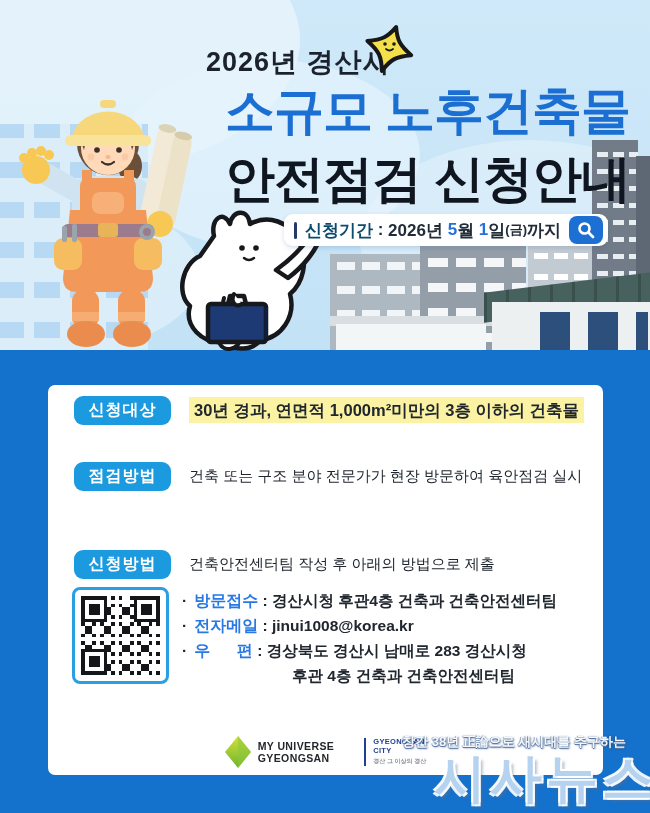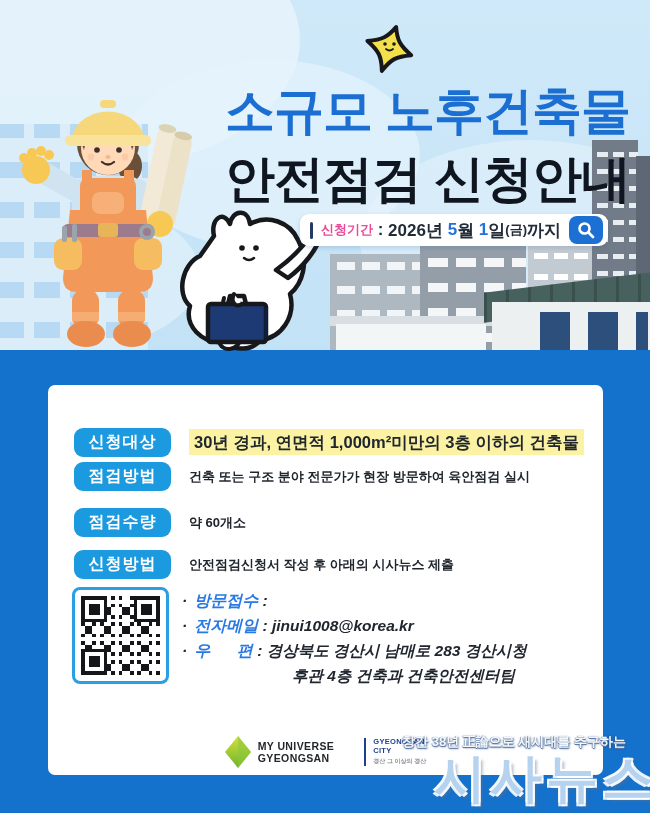--- a/index.html
+++ b/index.html
@@ -53,52 +53,52 @@
   .star{ position:absolute; left:358px; top:24px; width:62px; height:64px; z-index:4;}
   .title1{ position:absolute; right:20px; top:78px; z-index:4; white-space:nowrap;
     font-size:50px; font-weight:900; color:#1c6fd2; letter-spacing:-1px;}
   .title2{ position:absolute; right:20px; top:146px; z-index:4; white-space:nowrap;
     font-size:50px; font-weight:900; color:#10161f; letter-spacing:-1px;}
 
   .period{ position:absolute; right:42px; top:214px; z-index:4; height:32px;
     background:#fff; border-radius:9px; display:flex; align-items:center;
     padding:0 5px 0 10px; box-shadow:0 2px 5px rgba(40,80,140,.18); white-space:pre;}
   .pbar{ width:3px; height:17px; background:#253a66; margin-right:8px; border-radius:2px;}
-  .plabel{ color:#ec4899; font-weight:800; font-size:13px; }
+  .plabel{ color:#0c4a6e; font-weight:800; font-size:17px; }
   .pdark{ color:#222b38; font-weight:700; font-size:17px; }
   .pblue{ color:#2471d9; font-weight:800; font-size:17px; }
   .psmall{ color:#222b38; font-weight:700; font-size:13px; }
   .search-btn{ width:34px; height:28px; background:#1c6fd3; border-radius:8px;
     display:flex; align-items:center; justify-content:center; margin-left:8px; border:none; cursor:pointer;}
 
   
   .worker{ position:absolute; left:10px; top:78px; width:200px; height:276px; z-index:3;}
   .mascot{ position:absolute; left:150px; top:198px; width:196px; height:158px; z-index:3;}
 
   
   .blue{ position:absolute; left:0; top:350px; width:650px; height:463px; background:#1471cc; z-index:1;}
   .card{ position:absolute; left:48px; top:385px; width:555px; height:390px;
     background:#fff; border-radius:7px; z-index:2;}
 
   .row{ position:absolute; left:74px; display:flex; align-items:center; gap:18px; z-index:3;}
-  .r1{ top:428px;} .r2{ top:462px;} .r3{ top:508px;} .r4{ top:550px;}
+  .r1{ top:396px;} .r2{ top:462px;} .r3{ top:508px;} .r4{ top:550px;}
   .badge{ min-width:97px; height:29px; background:#1b9ae0; color:#fff; border-radius:9px;
     display:flex; align-items:center; justify-content:center;
     font-size:16px; font-weight:800; letter-spacing:1px; white-space:nowrap;}
-  .rtext{ font-size:13px; font-weight:700; color:#20262e; white-space:nowrap;}
+  .rtext{ font-size:15px; font-weight:400; color:#20262e; white-space:nowrap;}
   .r1 .rtext{ font-size:16.5px; font-weight:800;}
   .hl{ background:#fbf3a3; padding:4px 5px;}
 
   .qr{ position:absolute; left:72px; top:587px; width:97px; height:97px; z-index:3;
     border:3px solid #2b9fe3; border-radius:8px; background:#fff; padding:6px;}
   .qr-grid{ width:100%; height:100%; display:grid;
     grid-template-columns:repeat(21,1fr); grid-template-rows:repeat(21,1fr);}
   .qr-grid div{ background:#14161a; }
 
-  .contacts{ position:absolute; left:182px; top:588px; z-index:3;font-style:italic; }
+  .contacts{ position:absolute; left:182px; top:588px; z-index:3; }
   .cline{ display:flex; line-height:25px; font-size:15.5px; color:#20262e; white-space:pre;}
   .cline::before{ content:"·"; font-weight:900; margin-right:7px; color:#20262e;}
   .cline.cont::before{ content:""; margin-right:0;}
   .cline.cont{ padding-left:110px; }
   .clabel{ color:#2979e4; font-weight:800; font-size:16px;}
   .csep{ font-weight:700; }
   .cval{ font-weight:600; }
 
   .notice{ position:absolute; left:48px; top:700px; width:555px; text-align:center; z-index:3;
     color:#ee3a28; font-weight:800; font-size:15.5px; white-space:nowrap;}
@@ -212,20 +212,21 @@
       <rect x="58" y="106" width="58" height="38" rx="3" fill="#1d3a74"></rect>
       <path d="M78,106 L80,98 L94,98 L96,106" fill="none"></path>
       <path d="M84,96 C80,104 86,110 92,106" fill="#ffffff" stroke-width="4"></path>
     </g>
     <circle cx="92" cy="50" r="2.8" fill="#17181b"></circle>
     <circle cx="106" cy="50" r="2.8" fill="#17181b"></circle>
     <path d="M94,60 Q99,64 104,60" stroke="#17181b" stroke-width="2.5" fill="none" stroke-linecap="round"></path>
     <line x1="116" y1="110" x2="116" y2="140" stroke="#0e1f46" stroke-width="3"></line>
   </svg>
 
+  <div class="eyebrow">2026년 경산시</div>
   <svg class="star" viewBox="0 0 62 64">
     <path d="M31,2 C36,14 40,18 54,24 C40,30 36,34 31,48 C26,34 22,30 8,24 C22,18 26,14 31,2 Z" transform="rotate(18 31 25)" fill="#f4e04a" stroke="#17181b" stroke-width="4" stroke-linejoin="round"></path>
     <circle cx="27" cy="20" r="1.8" fill="#17181b"></circle>
     <circle cx="36" cy="20" r="1.8" fill="#17181b"></circle>
     <path d="M28,25 Q31.5,28 35,25" stroke="#17181b" stroke-width="1.8" fill="none" stroke-linecap="round"></path>
   </svg>
   <div class="title1">소규모 노후건축물</div>
   <div class="title2">안전점검 신청안내</div>
 
   <div class="period">
@@ -248,27 +249,23 @@
   </div>
 
   <div class="row r1">
     <div class="badge">신청대상</div>
     <div class="rtext"><span class="hl">30년 경과, 연면적 1,000m²미만의 3층 이하의 건축물</span></div>
   </div>
   <div class="row r2">
     <div class="badge">점검방법</div>
     <div class="rtext">건축 또는 구조 분야 전문가가 현장 방문하여 육안점검 실시</div>
   </div>
-  <div class="row r3">
-    <div class="badge">점검수량</div>
-    <div class="rtext">약 60개소</div>
-  </div>
   <div class="row r4">
     <div class="badge">신청방법</div>
-    <div class="rtext">안전점검신청서 작성 후 아래의 시사뉴스 제출</div>
+    <div class="rtext">건축안전센터팀 작성 후 아래의 방법으로 제출</div>
   </div>
 
   <div class="qr">
     <div class="qr-grid" id="qr-grid">
         <div style="grid-column:1;grid-row:1"></div>
         <div style="grid-column:2;grid-row:1"></div>
         <div style="grid-column:3;grid-row:1"></div>
         <div style="grid-column:4;grid-row:1"></div>
         <div style="grid-column:5;grid-row:1"></div>
         <div style="grid-column:6;grid-row:1"></div>
@@ -462,21 +459,21 @@
         <div style="grid-column:11;grid-row:21"></div>
         <div style="grid-column:14;grid-row:21"></div>
         <div style="grid-column:16;grid-row:21"></div>
         <div style="grid-column:19;grid-row:21"></div>
         <div style="grid-column:21;grid-row:21"></div>
       </div>
   </div>
 
   <div class="contacts">
     <div class="cline">
-      <span class="clabel">방문접수</span><span class="csep"> : </span>
+      <span class="clabel">방문접수</span><span class="csep"> : </span><span class="cval">경산시청 후관4층 건축과 건축안전센터팀</span>
     </div>
     <div class="cline">
       <span class="clabel">전자메일</span><span class="csep"> : </span><span class="cval">jinui1008@korea.kr</span>
     </div>
     <div class="cline">
       <span class="clabel">우      편</span><span class="csep"> : </span><span class="cval">경상북도 경산시 남매로 283 경산시청</span>
     </div>
     <div class="cline cont">
       <span class="cval">후관 4층 건축과 건축안전센터팀</span>
     </div>

